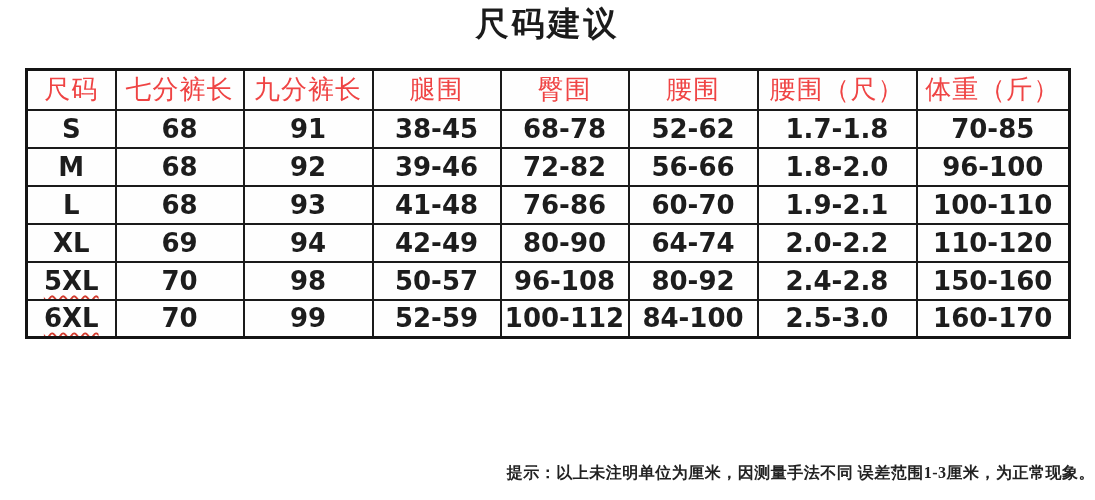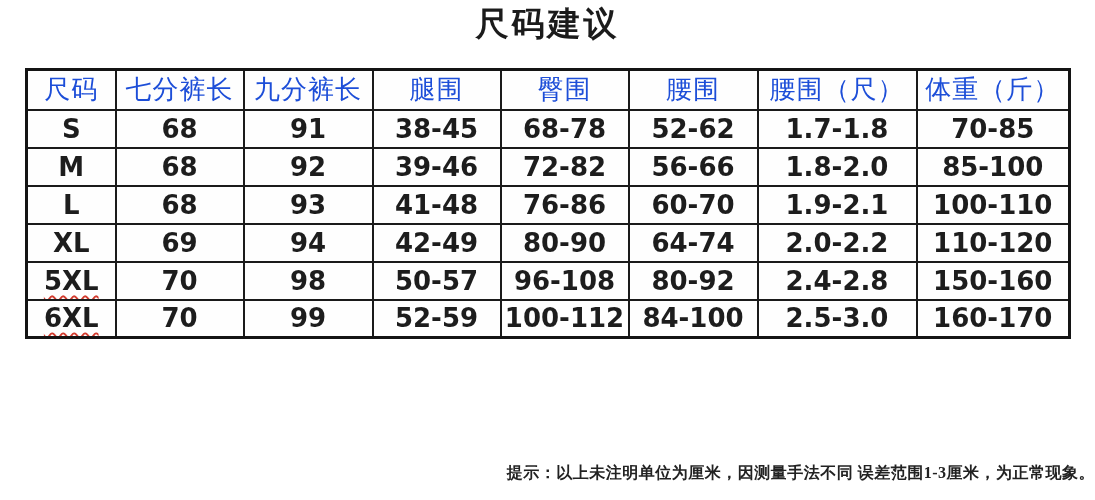--- a/index.html
+++ b/index.html
@@ -51,21 +51,21 @@
     overflow: hidden;
     white-space: nowrap;
   }
   .size-table thead tr { height: 40px; }
   .size-table tbody tr { height: 38px; }
   .size-table th {
     font-family: Liberation Sans, sans-serif;
     font-weight: 500;
     font-size: 26px;
     letter-spacing: 1px;
-    color: #1d4ed8;
+    color: #ef4444;
   }
   .size-table td {
     font-family: "DejaVu Sans", "Liberation Sans", sans-serif;
     font-weight: 700;
     font-size: 26px;
     color: #1d1d1d;
   }
   .squiggle {
     text-decoration-line: underline;
     text-decoration-style: wavy;
@@ -128,21 +128,21 @@
           <td>70-85</td>
         </tr>
         <tr>
           <td><span>M</span></td>
           <td>68</td>
           <td>92</td>
           <td>39-46</td>
           <td>72-82</td>
           <td>56-66</td>
           <td>1.8-2.0</td>
-          <td>85-100</td>
+          <td>96-100</td>
         </tr>
         <tr>
           <td><span>L</span></td>
           <td>68</td>
           <td>93</td>
           <td>41-48</td>
           <td>76-86</td>
           <td>60-70</td>
           <td>1.9-2.1</td>
           <td>100-110</td>

